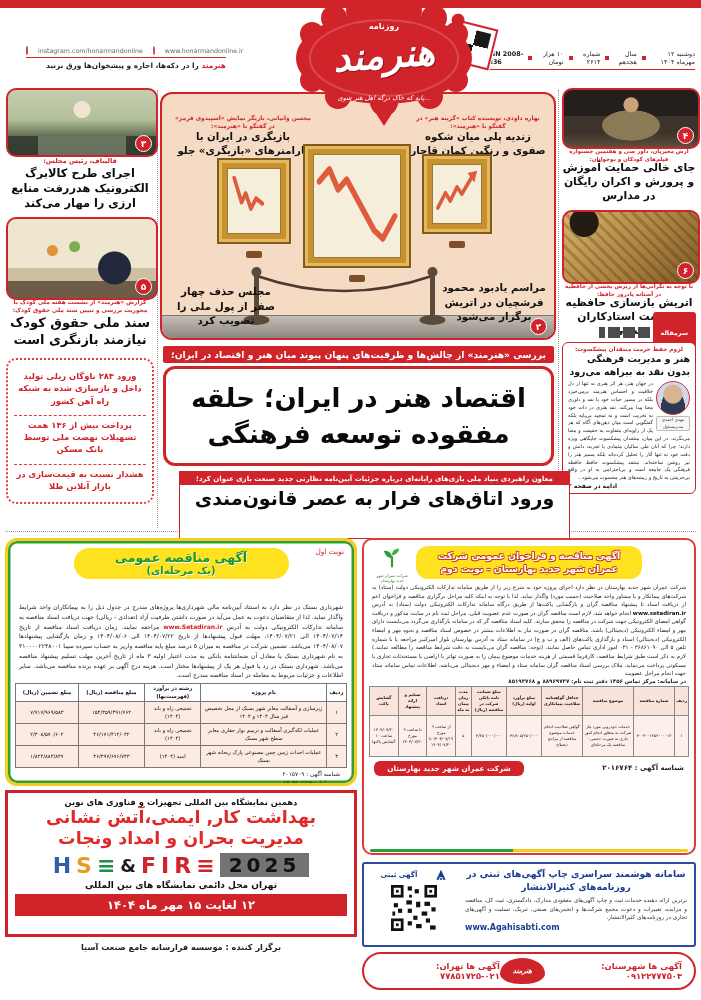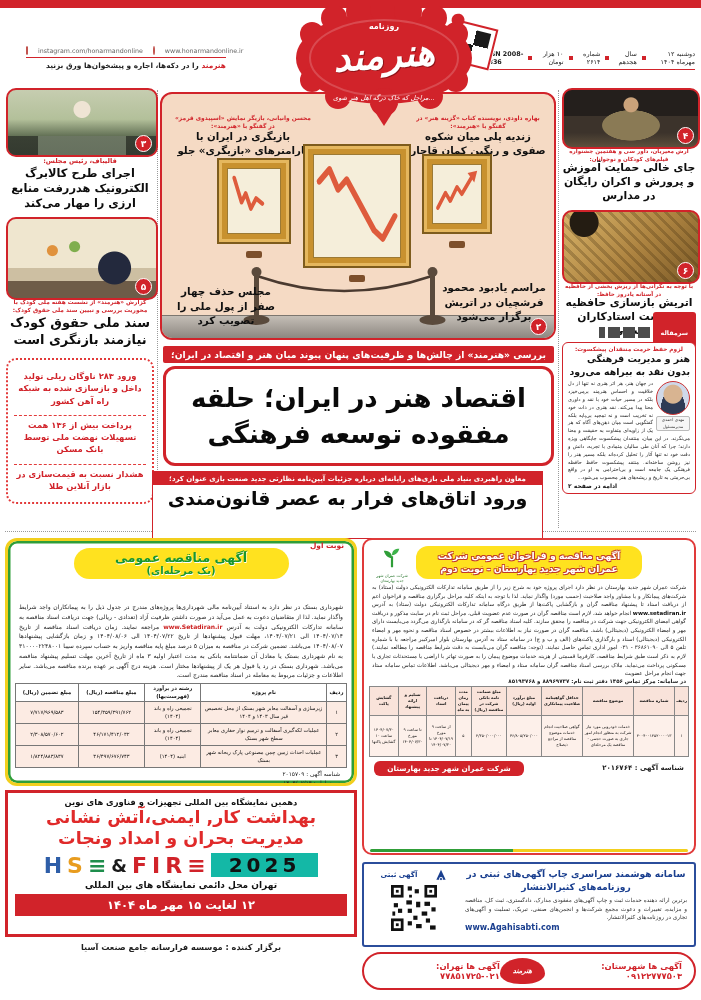--- a/index.html
+++ b/index.html
@@ -86,28 +86,28 @@
   .canvas svg{display:block;width:100%;height:100%;}
   .plaque{position:absolute;width:16px;height:7px;background:#7d4f2b;border-radius:2px;}
   .p-bold{position:absolute;font-weight:800;font-size:10.4px;text-align:center;line-height:1.4;color:#101010;}
   
   .kbar{position:absolute;left:163px;width:391px;background:#d1232a;color:#fff;font-weight:bold;text-align:center;
         border-radius:2px;box-sizing:border-box;}
   .k1{top:346px;font-size:9.2px;padding:3px 2px;}
   .hbox{position:absolute;top:366px;left:163px;width:391px;height:100px;border:3px solid #d1232a;border-radius:12px;
         box-sizing:border-box;display:flex;align-items:center;justify-content:center;text-align:center;
         font-size:26px;font-weight:800;line-height:1.4;color:#0a0a0a;background:#fff;}
-  .sbox{position:absolute;top:471px;left:152px;width:391px;height:68px;border:1.5px solid #d1232a;border-radius:0;
+  .sbox{position:absolute;top:471px;left:179px;width:391px;height:68px;border:1.5px solid #d1232a;border-radius:0;
         box-sizing:border-box;overflow:hidden;background:#fff;}
   .k2{display:block;background:#d1232a;color:#fff;font-size:7px;font-weight:bold;text-align:center;padding:2.5px 2px;}
   .h2t{display:block;font-size:19px;font-weight:800;text-align:center;padding-top:2px;color:#0a0a0a;}
   
   .box-left{position:absolute;top:538px;left:5px;width:352px;height:248px;background:#fff;border:3.5px solid #f2cf1d;
             box-shadow:inset 0 0 0 2.5px #2f9e38;border-radius:12px;box-sizing:border-box;overflow:hidden;}
-  .bl-note{position:absolute;top:0;right:10px;color:#d1232a;font-size:7.4px;font-weight:700;}
+  .bl-note{position:absolute;top:6px;right:10px;color:#d1232a;font-size:7.4px;font-weight:400;}
   .bl-title{margin:7px auto 21px;width:215px;background:#ffe21f;border-radius:16px;text-align:center;
             color:#18962e;font-weight:800;padding:2px 0 3px;text-shadow:0.5px 0.5px 0 #fff;}
   .bl-title .t1{font-size:12.5px;display:block;}
   .bl-title .t2{font-size:10px;display:block;}
   .bl-body{padding:2px 11px 0;font-size:6.05px;line-height:1.62;text-align:justify;color:#222;}
   .bl-body .url{color:#c22;font-weight:bold;direction:ltr;unicode-bidi:embed;}
   table{border-collapse:collapse;}
   .bl-table{margin:3px auto 0;width:332px;font-size:5.25px;text-align:center;}
   .bl-table th,.bl-table td{border:0.6px solid #777;padding:1px 2px;line-height:1.4;}
   .bl-table th{background:#fff;font-weight:bold;height:15px;}
@@ -135,21 +135,21 @@
           padding:3px 0;width:150px;font-family:inherit;}
   
   .hse{position:absolute;top:790px;left:5px;width:352px;height:147px;border:3.5px solid #d1232a;box-sizing:border-box;
        text-align:center;padding-top:4px;background:#fff;}
   .hse-l1{font-size:8.4px;font-weight:800;color:#111;}
   .hse-l2{font-size:17.5px;font-weight:800;color:#e02a2a;line-height:1.22;}
   .hse-logo{margin:3px auto 2px;direction:ltr;display:flex;justify-content:center;align-items:center;gap:5px;
             font-size:22px;font-weight:800;}
   .hl-h{color:#2e5ea8;} .hl-s{color:#e89c1f;} .hl-e1{color:#1e8e4c;} .hl-amp{color:#1a1a1a;font-size:18px;}
   .hl-f,.hl-i,.hl-r,.hl-e2{color:#d1232a;}
-  .hl-year{background:#14b8a6;color:#111;padding:0 18px;letter-spacing:4px;font-size:20px;}
+  .hl-year{background:#737373;color:#111;padding:0 9px;letter-spacing:4px;font-size:20px;}
   .hse-venue{font-size:9px;font-weight:800;color:#111;margin-top:1px;}
   .hse-dates{margin:4px auto 0;width:332px;background:#d1232a;color:#fff;font-size:11.5px;font-weight:bold;
              padding:4px 0;letter-spacing:3px;}
   .organizer{position:absolute;top:942px;left:5px;width:352px;text-align:center;font-size:8.2px;font-weight:800;color:#222;}
   
   .qrbox{position:absolute;top:862px;left:362px;width:334px;height:85px;border:2px solid #2b4d9b;border-radius:3px;
          box-sizing:border-box;padding:4px 7px;display:flex;gap:8px;background:#fff;}
   .qr-text{flex:1;}
   .qr-title{color:#1a3f8f;font-size:9.2px;font-weight:800;text-align:center;line-height:1.4;}
   .qr-body{font-size:5.7px;line-height:1.55;text-align:justify;color:#333;margin-top:2px;}
@@ -216,21 +216,21 @@
           <circle cx="46" cy="90" r="13"></circle>
         <circle cx="92" cy="96" r="14"></circle>
           <circle cx="138" cy="90" r="13"></circle>
           <circle cx="164" cy="74" r="12"></circle>
         <path d="M78 98 L92 120 L106 98 Z"></path>
       </g>
       <ellipse cx="92" cy="52" rx="74" ry="38" fill="none" stroke="rgba(255,255,255,0.18)" stroke-width="2"></ellipse>
     </svg>
     <div class="m-type">روزنامه</div>
     <div class="m-title">هنرمند</div>
-    <div class="m-tag">...مراحل که خاک درگه اهل هنر شوی</div>
+    <div class="m-tag">...پایه که خاک درگه اهل هنر شوی</div>
   </div>
 
   <div class="vsep" style="left:157px;"></div>
   <div class="vsep" style="left:558px;"></div>
   <div class="hsep"></div>
 
   <div class="photo ph-ghalibaf" style="top:88px;left:6px;width:148px;height:65px;">
     <div class="badge" style="bottom:3px;right:4px;position:absolute;">۳</div>
   </div>
   <div class="kick" style="top:157px;left:6px;width:148px;font-size:6.6px;">قالیباف، رئیس مجلس:</div>

